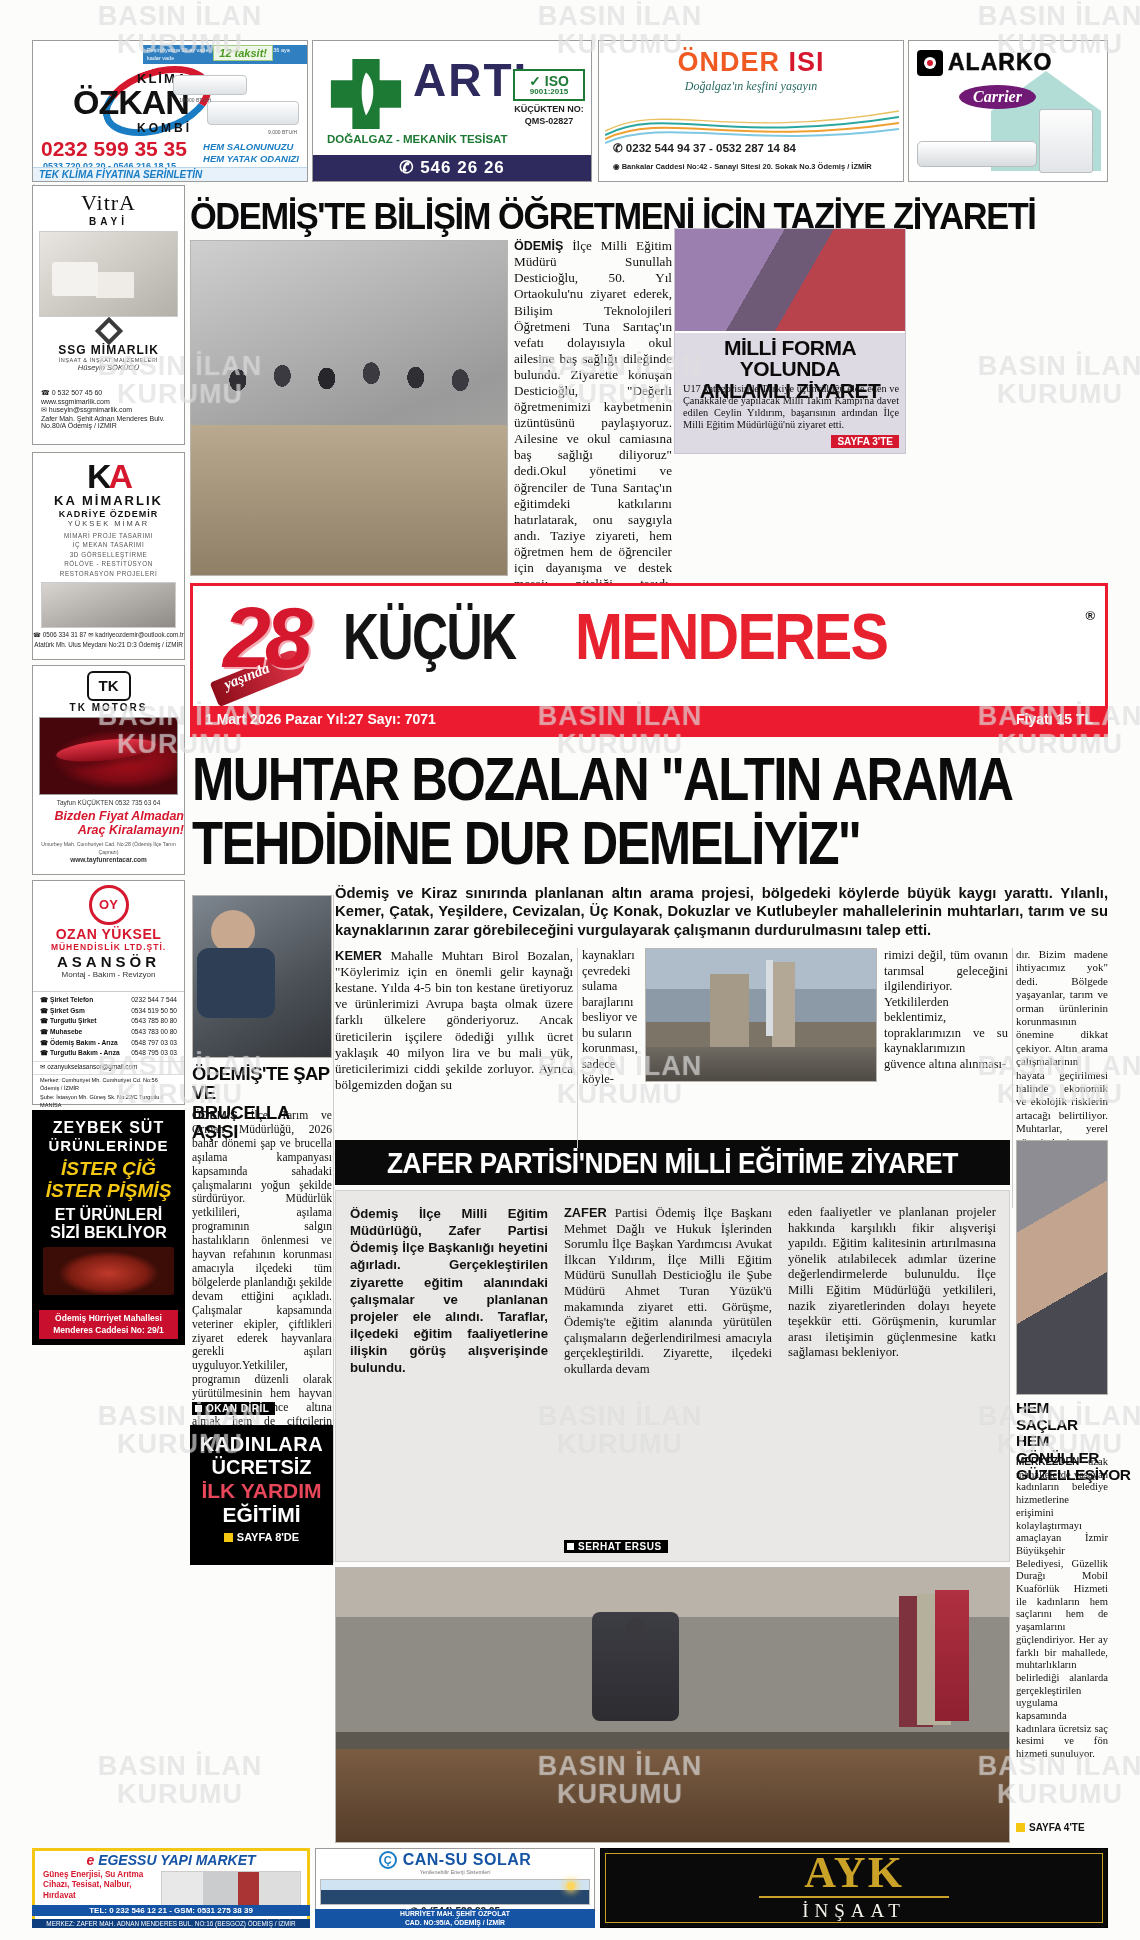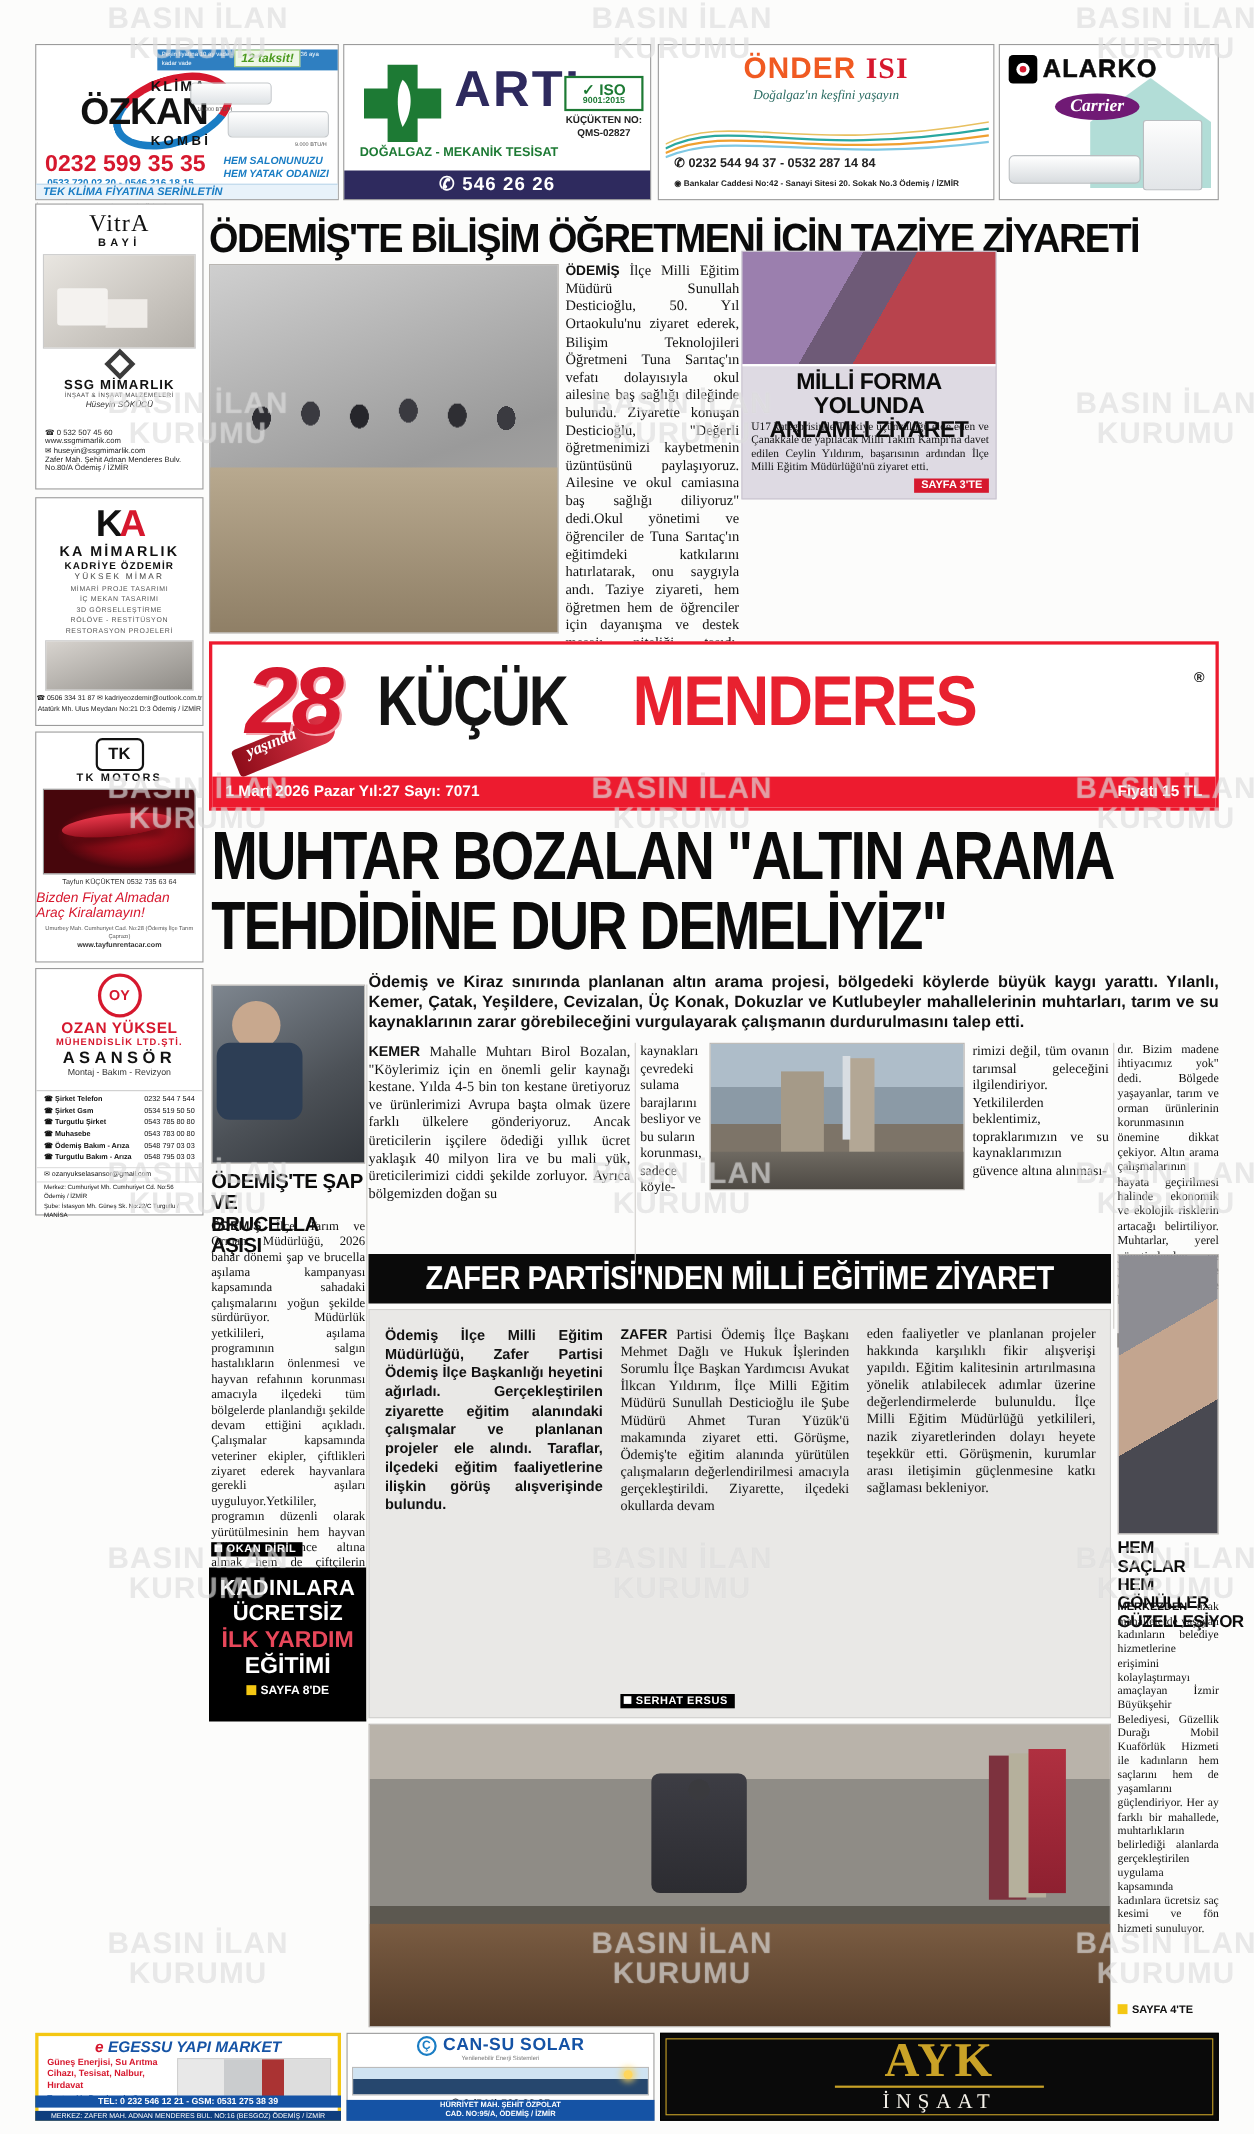--- a/index.html
+++ b/index.html
@@ -46,21 +46,21 @@
   .arti-name { position:absolute; left:100px; top:12px; font-size:46px; font-weight:900; color:#2e2a5e; letter-spacing:2px; }
   .arti-sub { position:absolute; left:14px; top:92px; font-size:11.5px; font-weight:900; color:#1d7a34; }
   .arti-iso { position:absolute; right:6px; top:28px; width:72px; text-align:center; }
   .arti-isobox { background:#fff; border:2px solid #1d7a34; color:#1d7a34; font-weight:900; font-size:14px; line-height:1; padding:3px 2px; }
   .arti-isoyear { font-size:8px; }
   .arti-cert { font-size:9px; font-weight:900; color:#222; margin-top:3px; line-height:1.3; }
   .arti-bar { position:absolute; left:0; right:0; bottom:0; height:26px; background:#2e2a5e; color:#fff;
       font-size:17px; font-weight:900; text-align:center; line-height:26px; letter-spacing:1px; }
   #ad-onder { left:598px; top:40px; width:306px; height:142px; }
   .onder-name { position:absolute; left:0; right:0; top:6px; text-align:center; font-size:27px; font-weight:900; color:#f05a22; letter-spacing:1px; }
-  .onder-name b { color:#d6182e;font-family:Liberation Serif, serif; }
+  .onder-name b { color:#d6182e; }
   .onder-slogan { position:absolute; left:0; right:0; top:38px; text-align:center; font-family:"Liberation Serif",serif;
       font-style:italic; font-size:12px; color:#2a6b62; }
   .onder-tel { position:absolute; left:14px; bottom:26px; font-size:11.5px; font-weight:900; color:#222; }
   .onder-adr { position:absolute; left:14px; bottom:10px; font-size:7.5px; font-weight:700; color:#222; }
   #ad-alarko { left:908px; top:40px; width:200px; height:142px; }
   .alarko-house { position:absolute; right:6px; top:30px; width:110px; height:100px;
       background:#9fd4cd; clip-path:polygon(50% 0,100% 40%,100% 100%,0 100%,0 40%); opacity:.8;}
   .alarko-row { position:absolute; left:8px; top:8px; display:flex; align-items:center; gap:5px; }
   .alarko-logo { width:26px; height:26px; background:#000; border-radius:4px; display:flex; align-items:center; justify-content:center; }
   .alarko-logo i { width:12px; height:12px; background:#fff; border-radius:50%; display:block; position:relative; }
@@ -93,21 +93,21 @@
   .ka-photo { margin:4px 8px 2px; height:46px; background:linear-gradient(160deg,#d8d4cf,#8e8b86); border:1px solid #ccc;}
   .ka-contact { text-align:center; font-size:6.3px; color:#222; line-height:1.5;}
   #ad-tk { top:665px; height:210px; }
   .tk-logo { width:44px; height:30px; margin:5px auto 1px; border:2px solid #111; border-radius:6px; text-align:center; font-weight:900; font-size:15px; line-height:26px;}
   .tk-name { text-align:center; font-weight:900; font-size:10px; letter-spacing:2px; }
   .tk-car { margin:4px 6px; height:78px; background:
       radial-gradient(70px 30px at 60% 55%, #b3111e, #7a0a14 70%, #47060c); border:1px solid #999; position:relative;}
   .tk-car::after{ content:""; position:absolute; left:16px; top:22px; width:100px; height:20px; border-radius:50%;
       background:linear-gradient(#e8374a,#8e0d1a); transform:rotate(-6deg); box-shadow:0 10px 8px -6px rgba(0,0,0,.5);}
   .tk-person { text-align:center; font-size:6.5px; color:#333; }
-  .tk-slogan { text-align:left; color:#d6182e; font-weight:400; font-style:italic; font-size:12.5px; line-height:1.15; margin-top:3px;}
+  .tk-slogan { text-align:right; color:#d6182e; font-weight:700; font-style:italic; font-size:12.5px; line-height:1.15; margin-top:3px;}
   .tk-adr { text-align:center; font-size:5.2px; color:#555; margin-top:3px; line-height:1.5;}
   .tk-web { text-align:center; font-size:6.5px; font-weight:700; color:#333;}
   #ad-ozan { top:880px; height:225px; }
   .ozan-seal { width:40px; height:40px; margin:4px auto 1px; border:3px solid #d6182e; border-radius:50%; position:relative;}
   .ozan-seal::after{content:"OY"; position:absolute; inset:0; text-align:center; line-height:34px; font-weight:900; font-size:13px; color:#d6182e;}
   .ozan-name { text-align:center; color:#d6182e; font-weight:900; font-size:14px; letter-spacing:.5px;}
   .ozan-name2{ text-align:center; color:#d6182e; font-weight:700; font-size:8.5px; letter-spacing:1px;}
   .ozan-prod { text-align:center; font-weight:900; font-size:15px; letter-spacing:4px; margin-top:1px;}
   .ozan-sub { text-align:center; font-size:8px; color:#333; margin-bottom:3px; border-bottom:1px solid #ccc; padding-bottom:12px;}
   .ozan-line { font-size:6.6px; padding:0 7px; line-height:1.62; color:#111; display:flex; justify-content:space-between;}
@@ -383,20 +383,33 @@
         <b>☎ Turgutlu Bakım - Arıza</b>
         <span>0548 795 03 03</span>
       </div>
     <div class="ozan-mail">✉ ozanyukselasansor@gmail.com</div>
     <div class="ozan-adr">
       <div>Merkez: Cumhuriyet Mh. Cumhuriyet Cd. No:56 Ödemiş / İZMİR</div>
       <div>Şube: İstasyon Mh. Güneş Sk. No:22/C Turgutlu / MANİSA</div>
     </div>
   </div>
 
+  <div class="abs rail" id="ad-zeybek">
+    <div class="zey-l1">ZEYBEK SÜT</div>
+    <div class="zey-l2">ÜRÜNLERİNDE</div>
+    <div class="zey-l3">İSTER ÇİĞ</div>
+    <div class="zey-l4">İSTER PİŞMİŞ</div>
+    <div class="zey-l5">ET ÜRÜNLERİ</div>
+    <div class="zey-l6">SİZİ BEKLİYOR</div>
+    <div class="zey-photo"></div>
+    <div class="zey-adr">
+      <div>Ödemiş Hürriyet Mahallesi</div>
+      <div>Menderes Caddesi No: 29/1</div>
+    </div>
+  </div>
 
   <div class="abs hl-black" id="taziye-hl">ÖDEMİŞ'TE BİLİŞİM ÖĞRETMENİ İÇİN TAZİYE ZİYARETİ</div>
   <div class="abs photo meeting" id="taziye-photo"></div>
   <div class="abs serif justify" id="taziye-text">
     <span class="lead-word">ÖDEMİŞ</span><span> İlçe Milli Eğitim Müdürü Sunullah Desticioğlu, 50. Yıl Ortaokulu'nu ziyaret ederek, Bilişim Teknolojileri Öğretmeni Tuna Sarıtaç'ın vefatı dolayısıyla okul ailesine baş sağlığı dileğinde bulundu. Ziyarette konuşan Desticioğlu, "Değerli öğretmenimizi kaybetmenin üzüntüsünü paylaşıyoruz. Ailesine ve okul camiasına baş sağlığı diliyoruz" dedi.Okul yönetimi ve öğrenciler de Tuna Sarıtaç'ın eğitimdeki katkılarını hatırlatarak, onu saygıyla andı. Taziye ziyareti, hem öğretmen hem de öğrenciler için dayanışma ve destek mesajı niteliği taşıdı.</span>
     <span class="byline">OKAN DİRİL</span>
   </div>
 
   <div class="abs" id="mf">
     <div class="mf-photo"></div>

